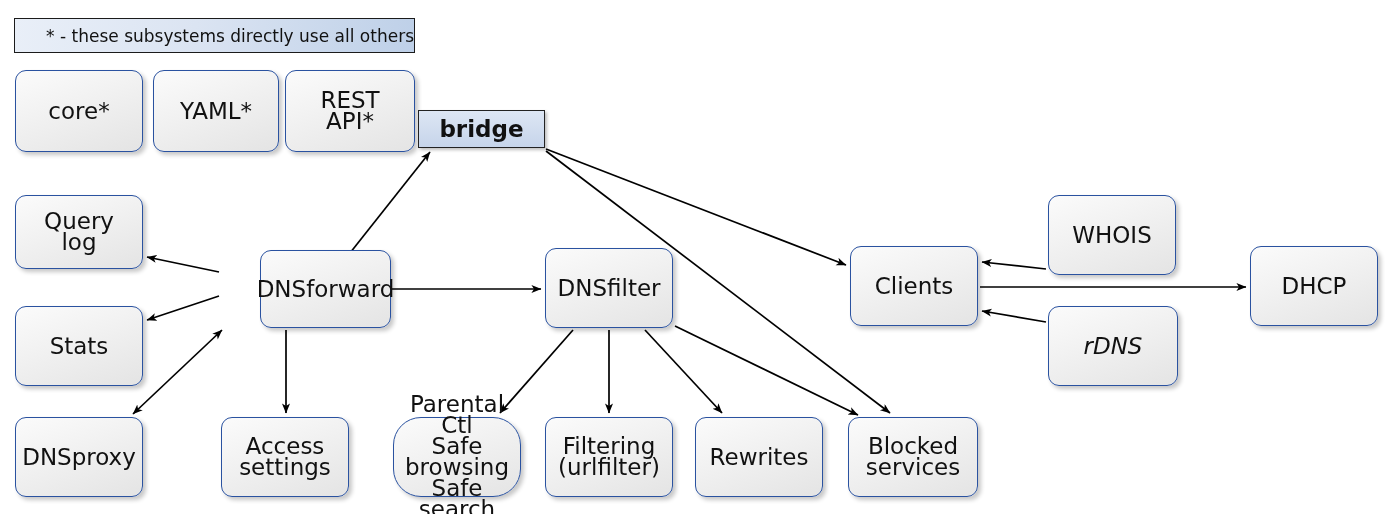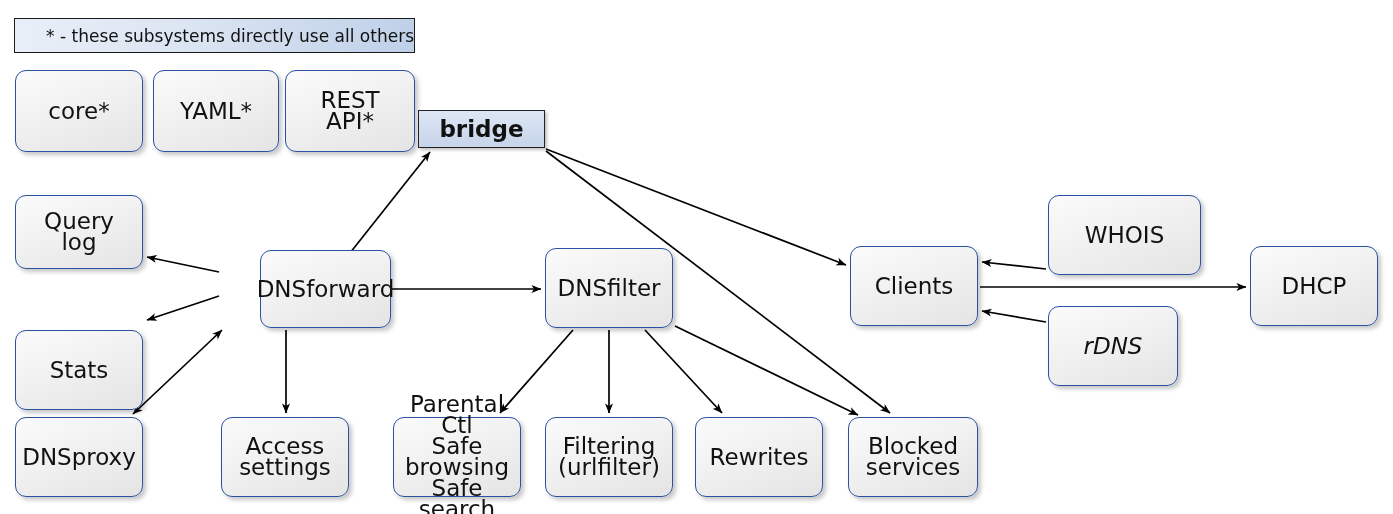--- a/index.html
+++ b/index.html
@@ -95,36 +95,36 @@
         <line x1="980" y1="287" x2="1246" y2="287" marker-end="url(#ah)"></line>
       </g>
   </svg>
 
   <div id="node-layer">
       <div class="node" style="left: 15px; top: 70px; width: 128px; height: 82px;"><span>core*</span></div>
       <div class="node" style="left: 153px; top: 70px; width: 126px; height: 82px;"><span>YAML*</span></div>
       <div class="node" style="left: 285px; top: 70px; width: 130px; height: 82px;"><span>REST API*</span></div>
       <div class="node flat" style="left: 418px; top: 110px; width: 127px; height: 38px; font-weight: bold;"><span>bridge</span></div>
       <div class="node" style="left: 15px; top: 195px; width: 128px; height: 74px;"><span>Query log</span></div>
-      <div class="node" style="left: 15px; top: 306px; width: 128px; height: 80px; margin-top: 24px;"><span>Stats</span></div>
+      <div class="node" style="left: 15px; top: 306px; width: 128px; height: 80px;"><span>Stats</span></div>
       <div class="node" style="left: 15px; top: 417px; width: 128px; height: 80px;"><span>DNSproxy</span></div>
       <div class="node" style="left: 220px; top: 250px; width: 131px; height: 78px; margin-left: 40px;"><span>DNSforward</span></div>
       <div class="node" style="left: 221px; top: 417px; width: 128px; height: 80px;"><span>Access
 settings</span></div>
       <div class="node" style="left: 545px; top: 248px; width: 128px; height: 80px;"><span>DNSfilter</span></div>
-      <div class="node" style="left: 393px; top: 417px; width: 128px; height: 80px;"><span>Parental Ctl
+      <div class="node" style="left: 393px; top: 417px; width: 128px; height: 80px; border-radius: 28px;"><span>Parental Ctl
 Safe browsing
 Safe search</span></div>
       <div class="node" style="left: 545px; top: 417px; width: 128px; height: 80px;"><span>Filtering
 (urlfilter)</span></div>
       <div class="node" style="left: 695px; top: 417px; width: 128px; height: 80px;"><span>Rewrites</span></div>
       <div class="node" style="left: 848px; top: 417px; width: 130px; height: 80px;"><span>Blocked
 services</span></div>
       <div class="node" style="left: 850px; top: 246px; width: 128px; height: 80px;"><span>Clients</span></div>
-      <div class="node" style="left: 1048px; top: 195px; width: 153px; height: 80px;"><span>WHOIS</span></div>
+      <div class="node" style="left: 1048px; top: 195px; width: 128px; height: 80px;"><span>WHOIS</span></div>
       <div class="node" style="left: 1048px; top: 306px; width: 130px; height: 80px; font-style: italic;"><span>rDNS</span></div>
       <div class="node" style="left: 1250px; top: 246px; width: 128px; height: 80px;"><span>DHCP</span></div>
     </div>
 
   <div class="legend" style="left: 14px; top: 18px; width: 401px; height: 35px;">
     <span>* - these subsystems directly use all others</span>
   </div>
 
 </div>
 

